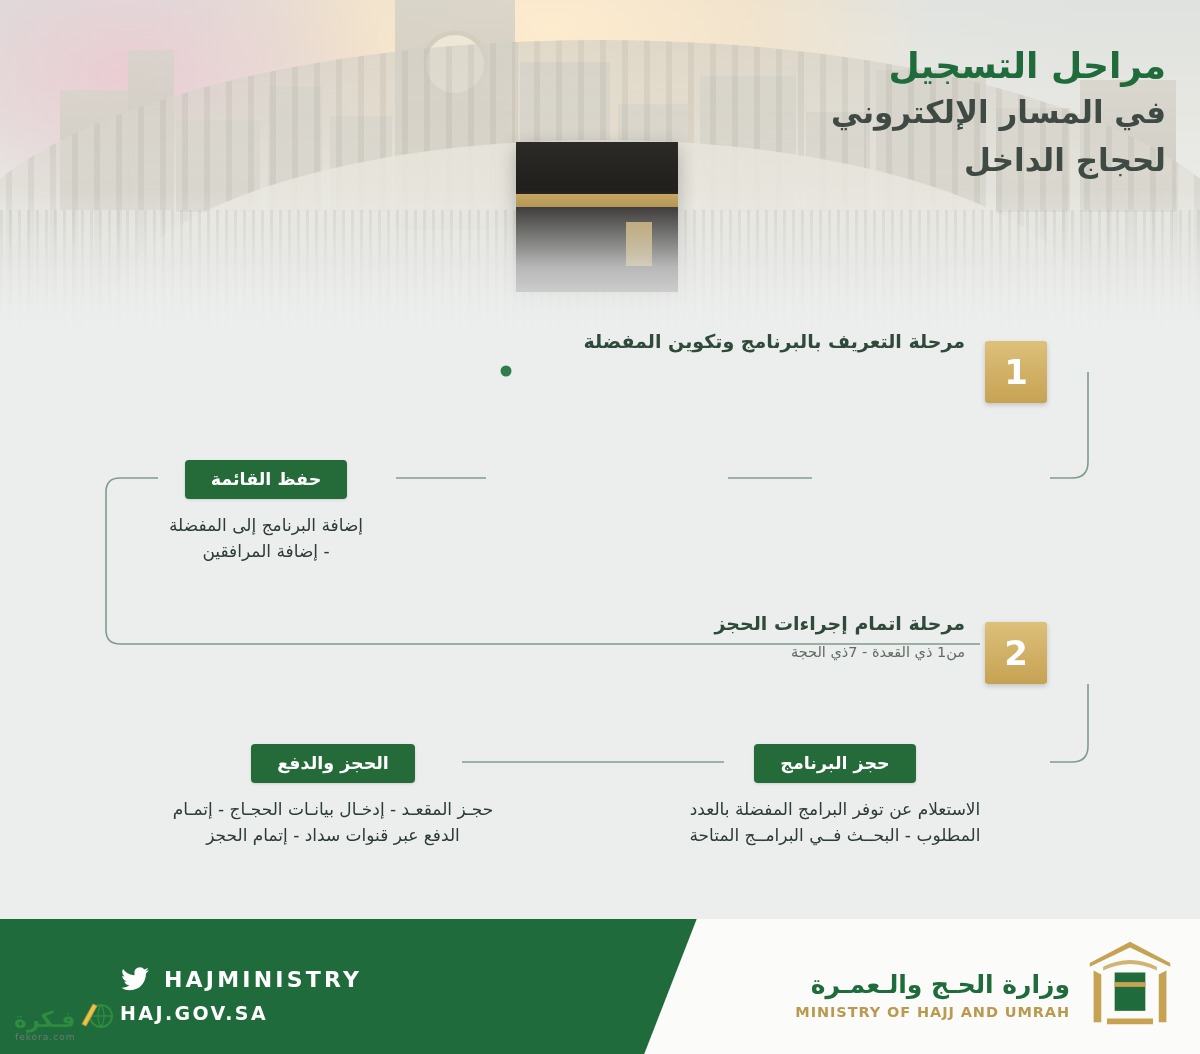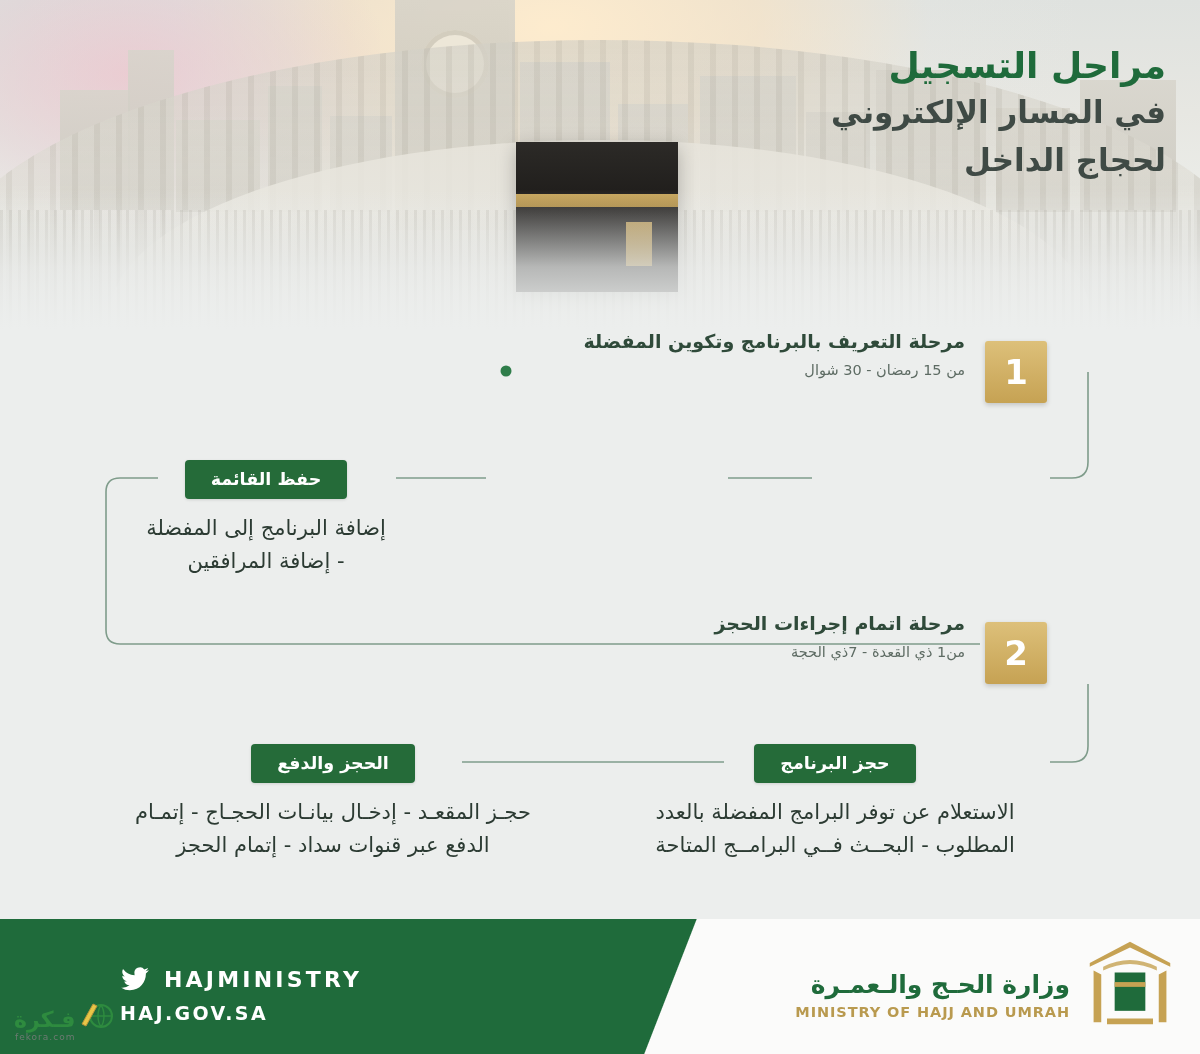--- a/index.html
+++ b/index.html
@@ -125,21 +125,21 @@
     color: #fff;
     font-size: 17.5px; font-weight: bold;
     padding: 9px 26px 10px;
     border-radius: 4px;
     box-shadow: 0 1px 3px rgba(0,0,0,.12);
     white-space: nowrap;
     position: relative;
   }
   .node-desc {
     margin-top: 13px;
-    font-size: 21px; color: #2c3b33; line-height: 1.55;
+    font-size: 17px; color: #2c3b33; line-height: 1.55;
     white-space: pre-line;
   }
 
   
   .footer {
     position: absolute; left: 0; bottom: 0; width: 1200px; height: 135px; z-index: 6;
     background: #1f6b3b;
   }
   .footer-white {
     position: absolute; right: 0; bottom: 0; width: 540px; height: 135px;
@@ -225,21 +225,20 @@
 
       <path d="M724 762 L462 762"></path>
     </g>
     <circle cx="506" cy="371" r="5.5" fill="#2f7d4a"></circle>
   </svg>
 
   <div class="stage" style="left:0; top:0;">
     <div class="stage-badge" style="left:985px; top:341px;">1</div>
     <div class="stage-text" style="left:500px; top:330px; width:465px;">
       <div class="stage-title" style="text-align:right;">مرحلة التعريف بالبرنامج وتكوين المفضلة</div>
-      <div class="stage-date" style="text-align:right;">من 15 رمضان - 30 شوال</div>
     </div>
   </div>
 
 
 
   <div class="node" style="left:126px; top:460px; width:280px;">
     <div class="node-pill">حفظ القائمة</div>
     <div class="node-desc">إضافة البرنامج إلى المفضلة
 - إضافة المرافقين</div>
   </div>

